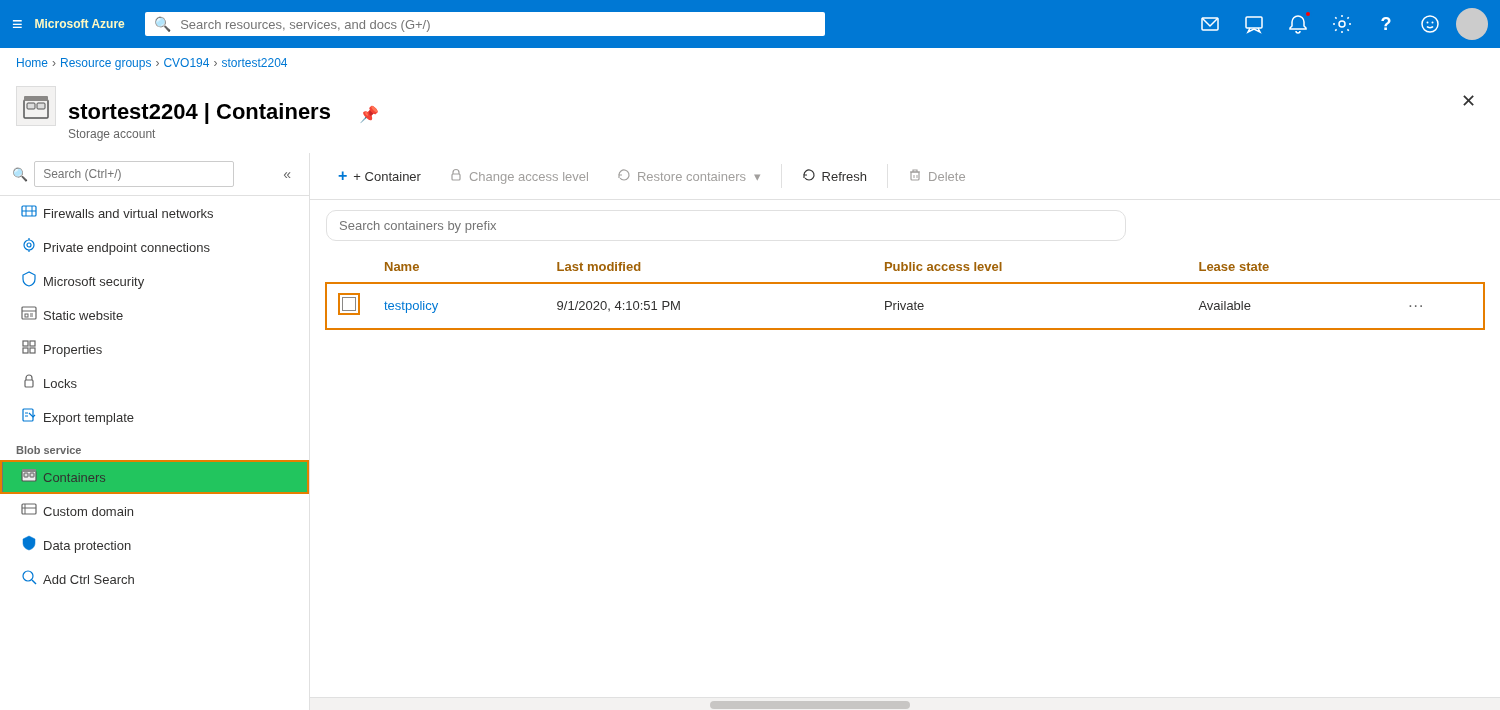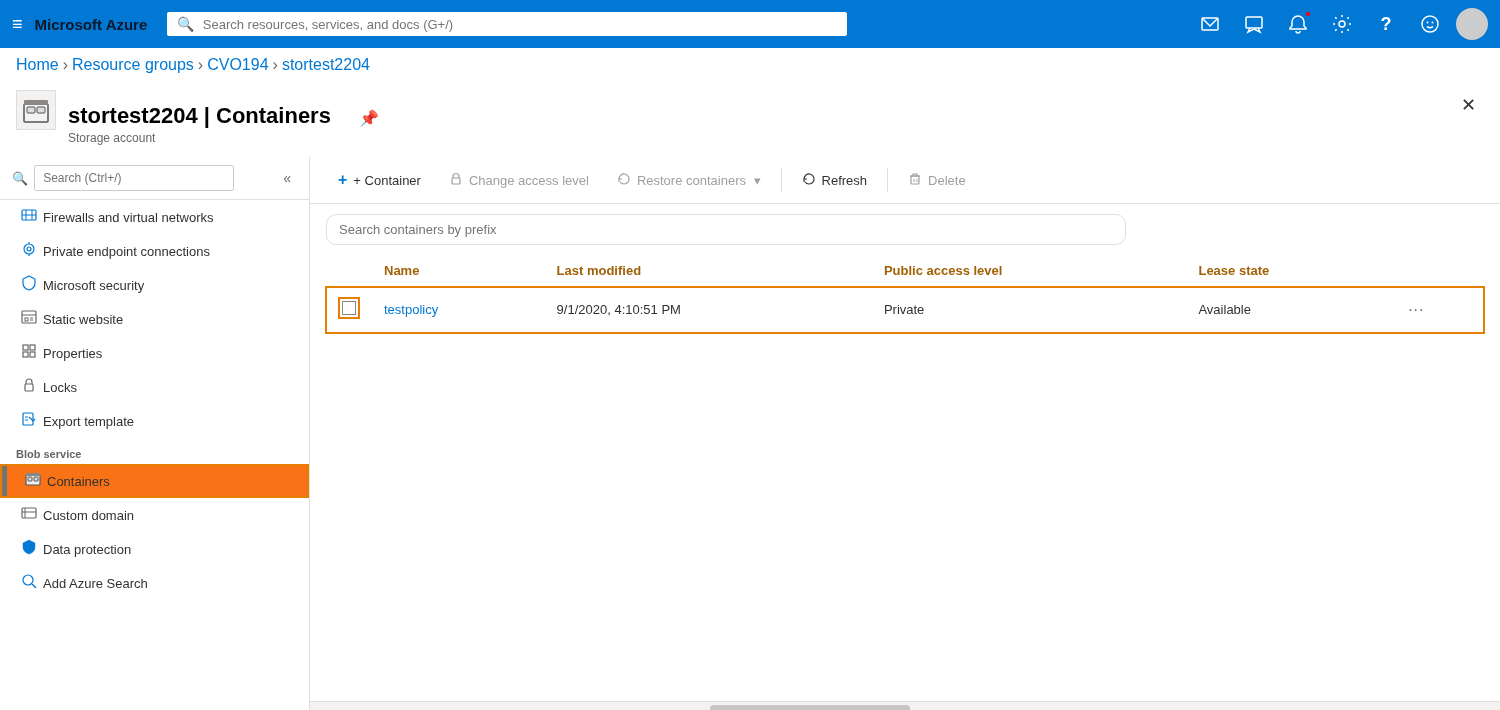--- a/index.html
+++ b/index.html
@@ -8,21 +8,21 @@
     
     .top-nav {
       background: #0078d4;
       height: 48px;
       display: flex;
       align-items: center;
       padding: 0 12px;
       gap: 12px;
     }
     .top-nav-hamburger { color: white; font-size: 18px; cursor: pointer; }
-    .top-nav-title { color: #0f172a; font-weight: 600; font-size: 15px; margin-right: 8px; white-space: nowrap; }
+    .top-nav-title { color: #fef9c3; font-weight: 600; font-size: 12px; margin-right: 8px; white-space: nowrap; }
     .top-nav-search {
       flex: 1;
       max-width: 680px;
       display: flex;
       align-items: center;
       background: white;
       border-radius: 2px;
       padding: 4px 10px;
       gap: 8px;
     }
@@ -35,21 +35,21 @@
     }
     .top-nav-icons { margin-left: auto; display: flex; align-items: center; gap: 8px; }
     .top-nav-icon { color: white; font-size: 18px; cursor: pointer; width: 36px; height: 36px; display: flex; align-items: center; justify-content: center; border-radius: 2px; }
     .top-nav-avatar { width: 32px; height: 32px; border-radius: 50%; background: #ccc; cursor: pointer; }
     .notif-badge { position: relative; }
     .notif-dot { position: absolute; top: 4px; right: 4px; width: 8px; height: 8px; background: #f00; border-radius: 50%; border: 2px solid #0078d4; }
 
     
     .breadcrumb {
       padding: 8px 16px;
-      font-size: 16px;
+      font-size: 12px;
       color: #0078d4;
       display: flex;
       align-items: center;
       gap: 4px;
     }
     .breadcrumb span { color: #666; }
     .breadcrumb a { color: #0078d4; text-decoration: none; cursor: pointer; }
 
     
     .page-header {
@@ -111,22 +111,22 @@
       display: flex;
       align-items: center;
       padding: 7px 12px 7px 16px;
       gap: 4px;
       cursor: pointer;
       color: #323130;
       font-size: 13px;
       border-left: 3px solid transparent;
     }
     .sidebar-item.active {
-      background: #f97316;
-      border-left: 7px solid #737373;
+      background: #22c55e;
+      border-left: 3px solid #737373;
       outline: 2px solid #e67e00;
       outline-offset: -2px;
     }
     .sidebar-item-icon { font-size: 16px; width: 20px; text-align: center; flex-shrink: 0; }
     .sidebar-section-label {
       padding: 10px 12px 4px 16px;
       font-size: 11px;
       font-weight: 600;
       color: #666;
       text-transform: none;
@@ -430,21 +430,21 @@
     </div>
 
 
     <div class="sidebar-item">
       <span class="sidebar-item-icon" style="color:#0078d4;">
         <svg width="16" height="16" viewBox="0 0 16 16" fill="none">
             <circle cx="7" cy="7" r="5" stroke="#0078d4" stroke-width="1.2"></circle>
             <line x1="11" y1="11" x2="15" y2="15" stroke="#0078d4" stroke-width="1.5"></line>
           </svg>
       </span>
-      <span>Add Azure Search</span>
+      <span>Add Ctrl Search</span>
     </div>
   </div>
 
   <div class="content">
 
     <div class="toolbar">
       <button class="toolbar-btn">
         <span style="color:#0078d4;font-weight:bold;font-size:16px;">+</span>
         <span>+ Container</span>
       </button>

